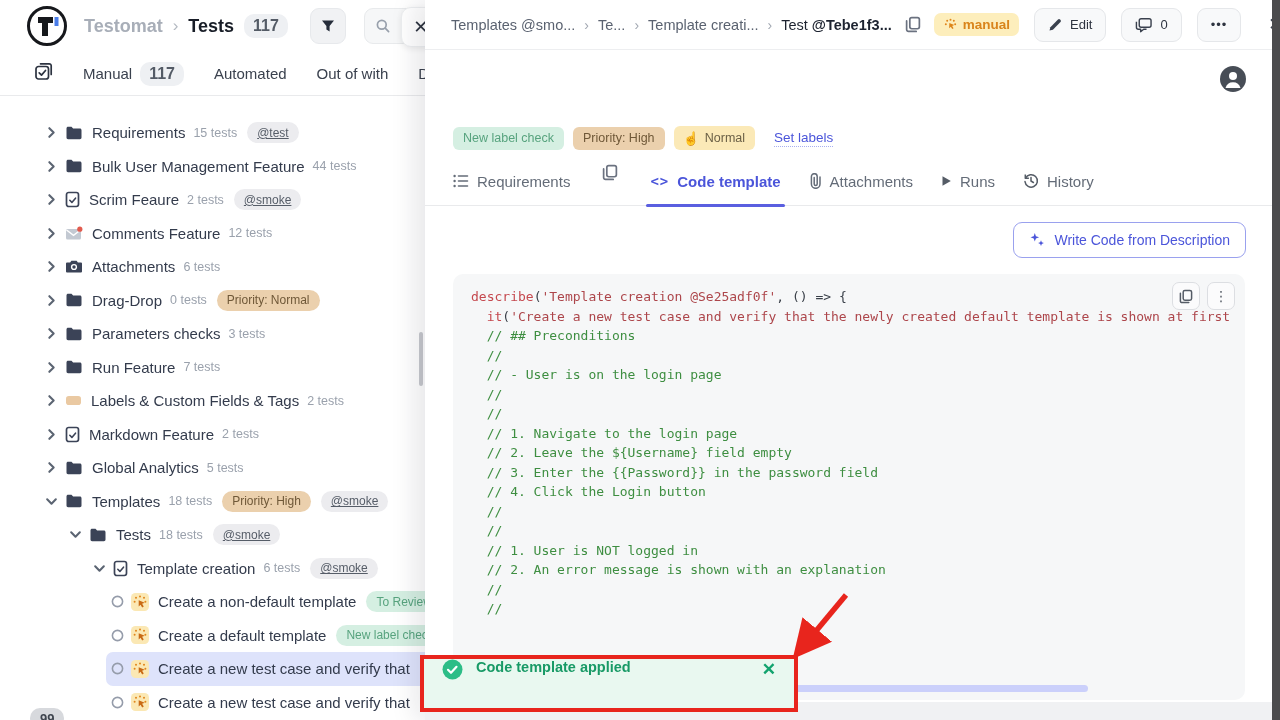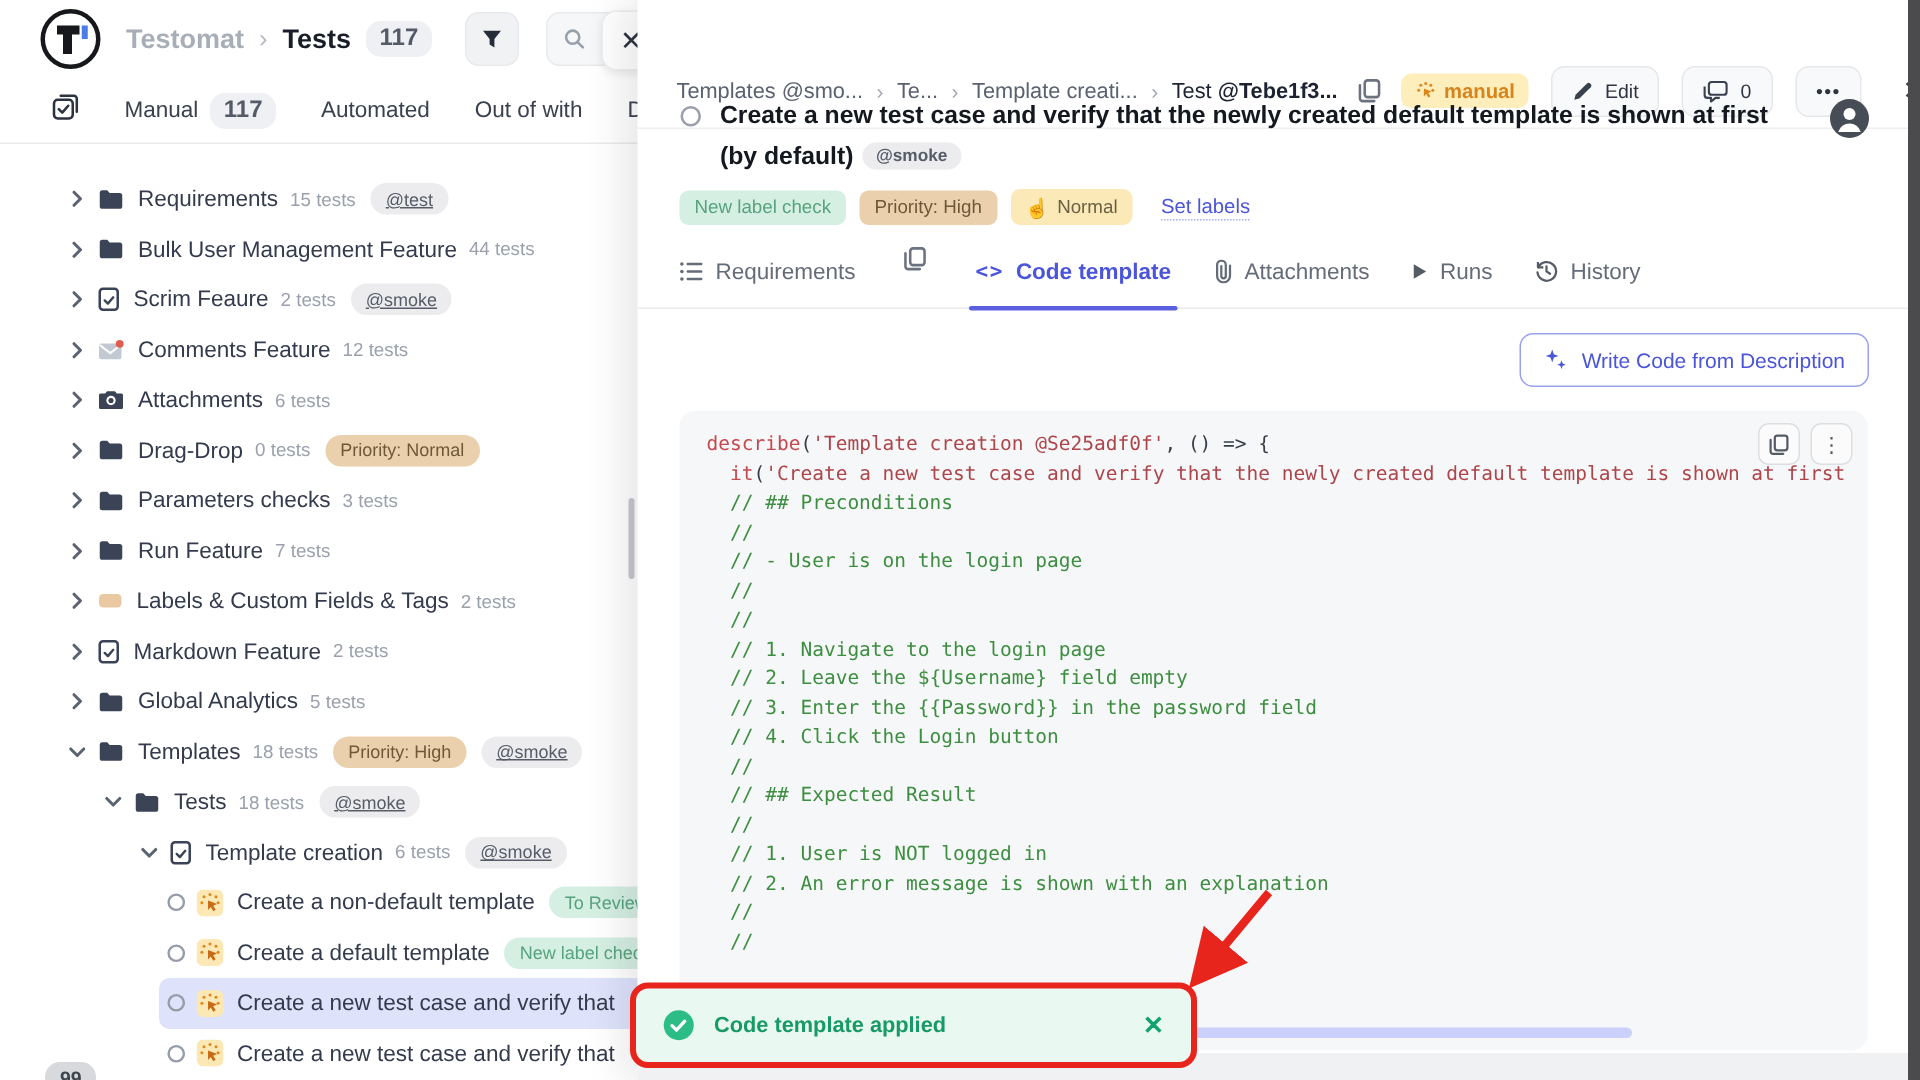--- a/index.html
+++ b/index.html
@@ -49,21 +49,21 @@
   .vscroll { position:absolute; left:419px; top:332px; width:4px; height:54px;
     background:#c7c9ce; border-radius:2px; z-index:3; }
   .bottom-badge { position:absolute; left:30px; top:708px; background:#d7d9dd;
     color:#3f454f; font-size:13px; font-weight:600; border-radius:10px; padding:3px 10px; }
 
   
   .detail { position:absolute; top:0; left:425px; width:847px; height:720px;
     background:#fff; z-index:5; box-shadow:-10px 0 24px rgba(18,22,38,.10); }
   .dt-header { position:absolute; top:0; left:0; width:100%; height:50px;
     display:flex; align-items:center; padding:0 18px 0 26px; gap:9px;
-    border-bottom:1px solid #edeef0; white-space:nowrap;margin-top:36px; }
+    border-bottom:1px solid #edeef0; white-space:nowrap; }
   .crumb { font-size:14.5px; color:#5a6270; }
   .crumb-sep { color:#a2a8b2; font-size:14px; }
   .crumb-last { font-size:14.5px; color:#1d2330; }
   .crumb-last b { font-weight:700; }
   .icon-btn { background:none; border:none; display:flex; align-items:center;
     justify-content:center; padding:4px; }
   .manual-badge { background:#fdeebc; border-radius:7px; padding:4px 9px;
     display:flex; align-items:center; gap:5px; font-size:13.5px; font-weight:600; color:#d9841b; }
   .hdr-btn { height:34px; border-radius:9px; border:1px solid #e5e7ea; background:#f8f9fa;
     display:flex; align-items:center; gap:8px; padding:0 13px; font-size:13px;
@@ -110,22 +110,22 @@
     display:flex; align-items:center; justify-content:center; color:#555c66;
     background:rgba(255,255,255,.55); font-size:14px; }
 
   .bottom-strip { position:absolute; left:425px; top:702px; width:847px; height:18px;
     background:#f0f1f3; z-index:6; }
   .hscroll { position:absolute; left:700px; top:685px; width:388px; height:7px;
     background:#cbd0fb; border-radius:4px; z-index:6; }
 
   
   .toast { position:absolute; left:420px; top:655px; width:378px; height:57px; z-index:10;
-    border:4px solid #e8251d; border-radius:12px; background:#e9f8f0;
-    display:flex; align-items:center; padding:0 18px; gap:13px; }
+    border:4px solid #e8251d; border-radius:0; background:#e9f8f0;
+    display:flex; padding:0 18px; gap:13px; }
   .toast-msg { font-size:14.5px; font-weight:600; color:#189a66; flex:1; }
   .toast-x { color:#12a36e; font-size:17px; font-weight:600; }
   .arrow-svg { position:absolute; left:770px; top:585px; z-index:11; }
 
   .screen-edge { position:absolute; right:0; top:0; width:8px; height:720px;
     background:#4b4b4d; z-index:20; }
 </style>
 </head>
 <body>
 
@@ -575,28 +575,20 @@
       <svg width="17" height="16" viewBox="0 0 18 16">
           <rect x="4.5" y="1.3" width="12.5" height="9" rx="2" fill="none" stroke="#3a414e" stroke-width="1.5"></rect>
           <path d="M1.5 4.5v6a2 2 0 002 2H6v2.6l3.2-2.6h3" fill="none" stroke="#3a414e" stroke-width="1.5" stroke-linejoin="round"></path>
         </svg>
       <span>0</span>
     </span>
     <span class="hdr-btn" style="letter-spacing:1px;">•••</span>
     <span class="close-x">✕</span>
   </div>
 
-  <div class="dt-title">
-    <span class="title-circle">
-      <svg width="15" height="15" viewBox="0 0 15 15">
-          <circle cx="7.5" cy="7.5" r="6" fill="none" stroke="#99a0ab" stroke-width="1.7"></circle>
-        </svg>
-    </span>
-    <span class="title-text"><span>Create a new test case and verify that the newly created default template is shown at first (by default)</span><span class="title-tag">@smoke</span></span>
-  </div>
   <span class="avatar">
     <svg width="26" height="26" viewBox="0 0 26 26">
         <circle cx="13" cy="13" r="13" fill="#474d56"></circle>
         <circle cx="13" cy="10" r="4" fill="#fff"></circle>
         <path d="M5.5 22a7.8 7.8 0 0115 0z" fill="#fff"></path>
       </svg>
   </span>
 
   <div class="dt-labels">
     <span class="lbl mint">New label check</span>
@@ -669,21 +661,20 @@
         <div class="code-line"><span class="c-cm">  // ## Preconditions</span></div>
         <div class="code-line"><span class="c-cm">  //</span></div>
         <div class="code-line"><span class="c-cm">  // - User is on the login page</span></div>
         <div class="code-line"><span class="c-cm">  //</span></div>
         <div class="code-line"><span class="c-cm">  //</span></div>
         <div class="code-line"><span class="c-cm">  // 1. Navigate to the login page</span></div>
         <div class="code-line"><span class="c-cm">  // 2. Leave the ${Username} field empty</span></div>
         <div class="code-line"><span class="c-cm">  // 3. Enter the {{Password}} in the password field</span></div>
         <div class="code-line"><span class="c-cm">  // 4. Click the Login button</span></div>
         <div class="code-line"><span class="c-cm">  //</span></div>
-        <div class="code-line"><span class="c-cm">  // ## Expected Result</span></div>
         <div class="code-line"><span class="c-cm">  //</span></div>
         <div class="code-line"><span class="c-cm">  // 1. User is NOT logged in</span></div>
         <div class="code-line"><span class="c-cm">  // 2. An error message is shown with an explanation</span></div>
         <div class="code-line"><span class="c-cm">  //</span></div>
         <div class="code-line"><span class="c-cm">  //</span></div>
       </div>
     <div class="code-tools">
       <span class="code-tool">
         <svg width="14" height="15" viewBox="0 0 15 16">
             <rect x="4.5" y="1.5" width="9" height="10.5" rx="1.8" fill="none" stroke="#555c66" stroke-width="1.6"></rect>

